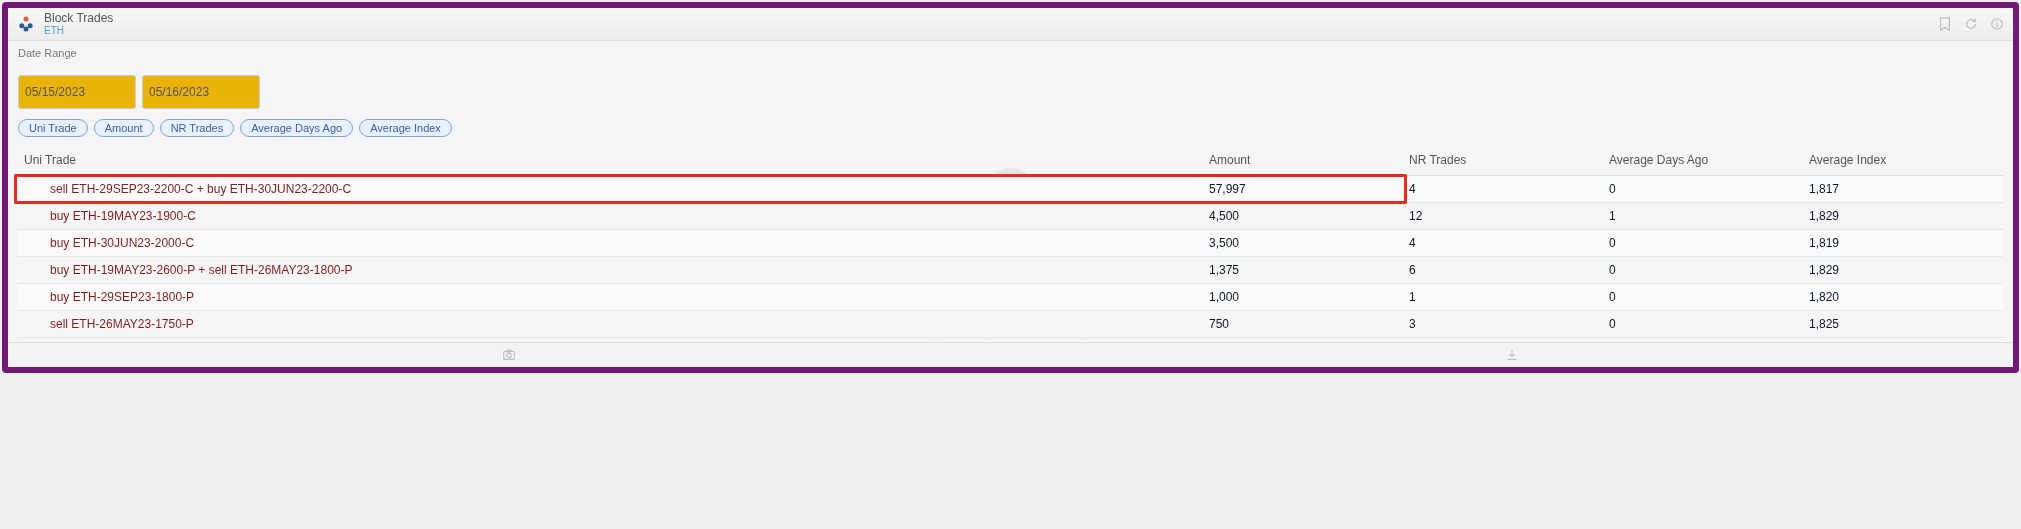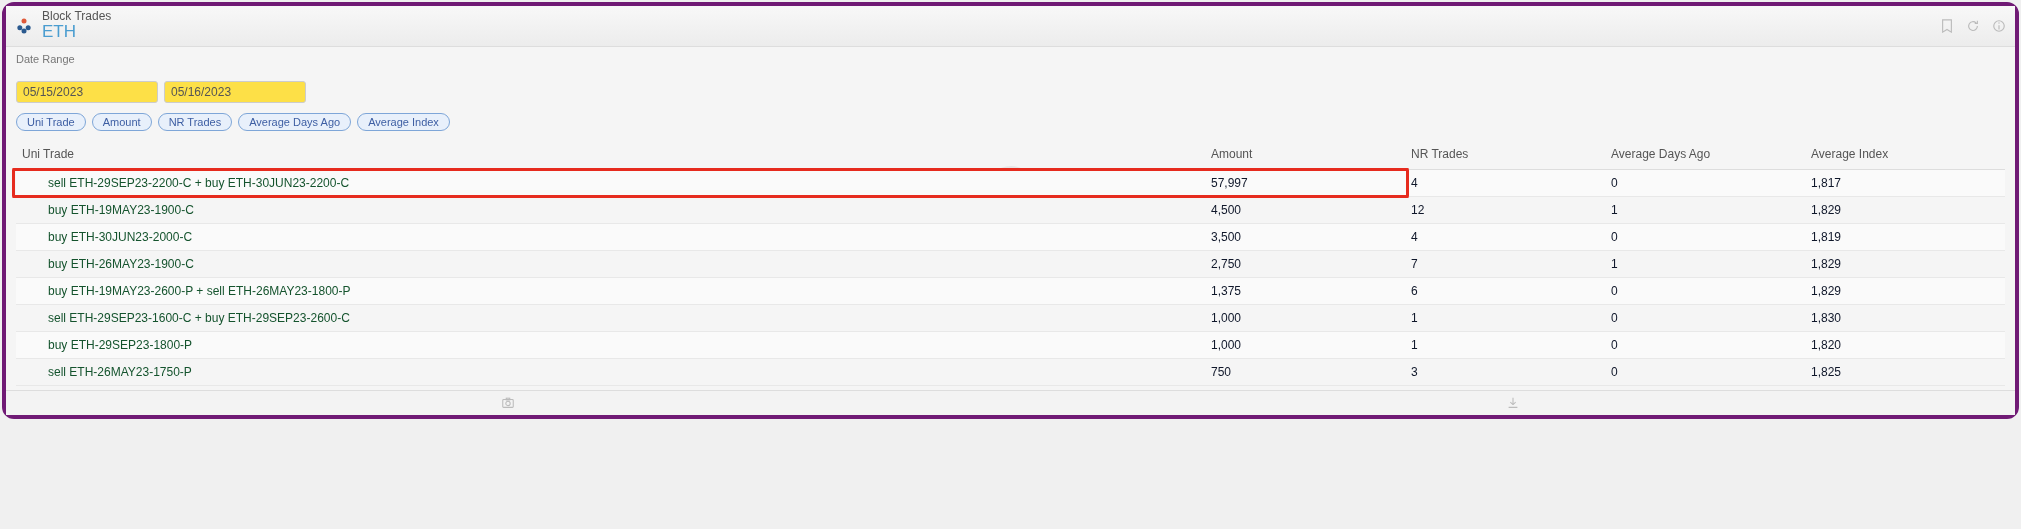--- a/index.html
+++ b/index.html
@@ -5,55 +5,55 @@
   * { margin: 0; padding: 0; box-sizing: border-box; }
   body {
     font-family: Arial, Helvetica, sans-serif;
     font-size: 12px;
     background: #f0f0f0;
     width: 2021px;
     position: relative;
   }
   .panel {
     background: #f5f5f5;
-    border: 4px solid #701a75;
-    border-radius: 12px;
+    border: 6px solid #701a75;
+    border-radius: 4px;
     margin: 2px;
     position: relative;
   }
   .header {
     display: flex;
     align-items: center;
     justify-content: space-between;
     padding: 4px 8px;
     background: linear-gradient(#f8f8f8, #ececec);
     border-bottom: 1px solid #ddd;
   }
   .header-left { display: flex; align-items: center; gap: 8px; }
   .logo {
     width: 20px; height: 20px;
     display: inline-flex; align-items: center; justify-content: center;
   }
   .logo svg { width: 20px; height: 20px; }
   .title-block { display: flex; flex-direction: column; line-height: 1.1; }
   .title { color: #555; font-size: 12px; }
-  .subtitle { color: #4a9dd0; font-size: 17px; }
+  .subtitle { color: #4a9dd0; font-size: 10px; }
   .header-right { display: flex; gap: 10px; color: #bbb; }
   .header-icon { width: 16px; height: 16px; cursor: pointer; display: inline-flex; align-items: center; justify-content: center; }
   .controls { padding: 6px 10px 4px; }
   .date-label { color: #777; font-size: 11px; margin-bottom: 16px; }
   .date-row { display: flex; gap: 6px; }
   .date-input {
-    width: 142px;
-    padding: 3px 6px;
+    width: 118px;
+    padding: 9px 6px;
     border: 1px solid #ccc;
     border-radius: 3px;
     font-size: 12px;
     color: #555;
-    background: #fde047;
+    background: #eab308;
   }
   .chips { padding: 6px 10px 8px; display: flex; gap: 6px; }
   .chip {
     background: #e8f0fb;
     border: 1px solid #7ea6d8;
     border-radius: 10px;
     padding: 2px 10px;
     font-size: 11px;
     color: #3d5ea3;
     cursor: pointer;
@@ -69,21 +69,21 @@
     font-size: 12px;
   }
   td {
     padding: 6px 6px;
     border-bottom: 1px solid #e8e8e8;
     color: #0f172a;
     font-size: 12px;
   }
   tbody tr:nth-child(odd) td { background: #fafafa; }
   tbody tr:nth-child(even) td { background: #f5f5f5; }
-  .trade-cell { color: #14532d; padding-left: 32px; }
+  .trade-cell { color: #7f1d1d; padding-left: 32px; }
   .col-amount, .col-nr, .col-days, .col-index { width: 200px; }
   .highlight-row td:first-child,
   .highlight-row td:nth-child(2) {
     position: relative;
   }
   .highlight-box {
     position: absolute;
     pointer-events: none;
     border: 3px solid #e62b1e;
     border-radius: 2px;
@@ -207,39 +207,25 @@
             <td>1,829</td>
           </tr>
           <tr>
             <td class="trade-cell">buy ETH-30JUN23-2000-C</td>
             <td>3,500</td>
             <td>4</td>
             <td>0</td>
             <td>1,819</td>
           </tr>
           <tr>
-            <td class="trade-cell">buy ETH-26MAY23-1900-C</td>
-            <td>2,750</td>
-            <td>7</td>
-            <td>1</td>
-            <td>1,829</td>
-          </tr>
-          <tr>
             <td class="trade-cell">buy ETH-19MAY23-2600-P + sell ETH-26MAY23-1800-P</td>
             <td>1,375</td>
             <td>6</td>
             <td>0</td>
             <td>1,829</td>
-          </tr>
-          <tr>
-            <td class="trade-cell">sell ETH-29SEP23-1600-C + buy ETH-29SEP23-2600-C</td>
-            <td>1,000</td>
-            <td>1</td>
-            <td>0</td>
-            <td>1,830</td>
           </tr>
           <tr>
             <td class="trade-cell">buy ETH-29SEP23-1800-P</td>
             <td>1,000</td>
             <td>1</td>
             <td>0</td>
             <td>1,820</td>
           </tr>
           <tr>
             <td class="trade-cell">sell ETH-26MAY23-1750-P</td>

